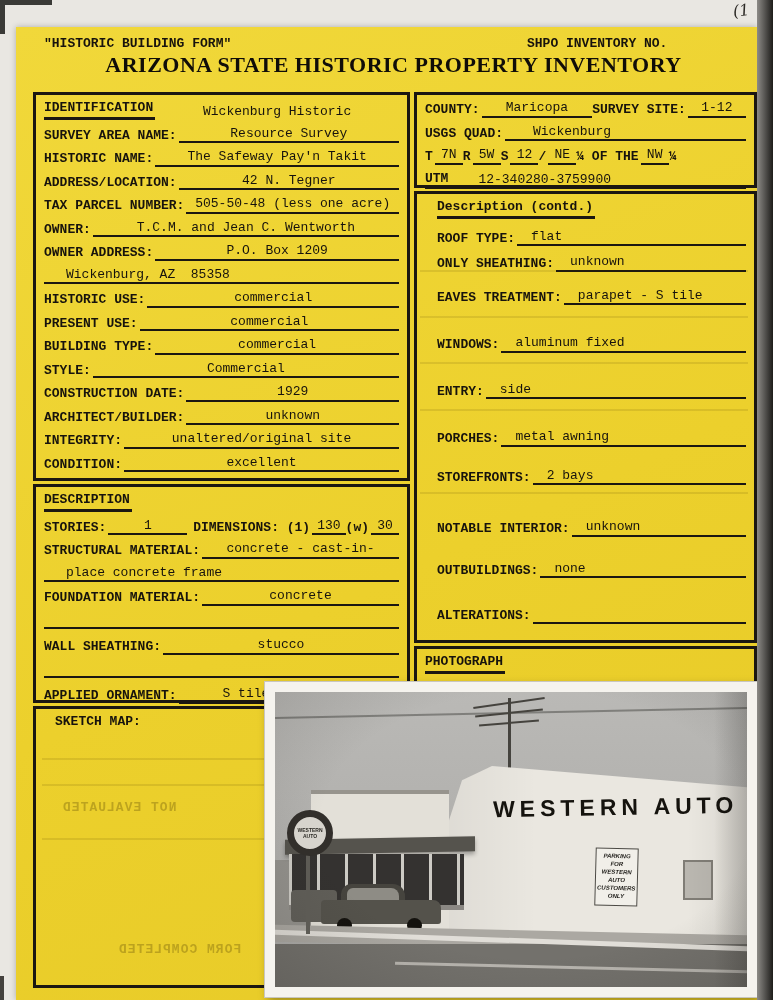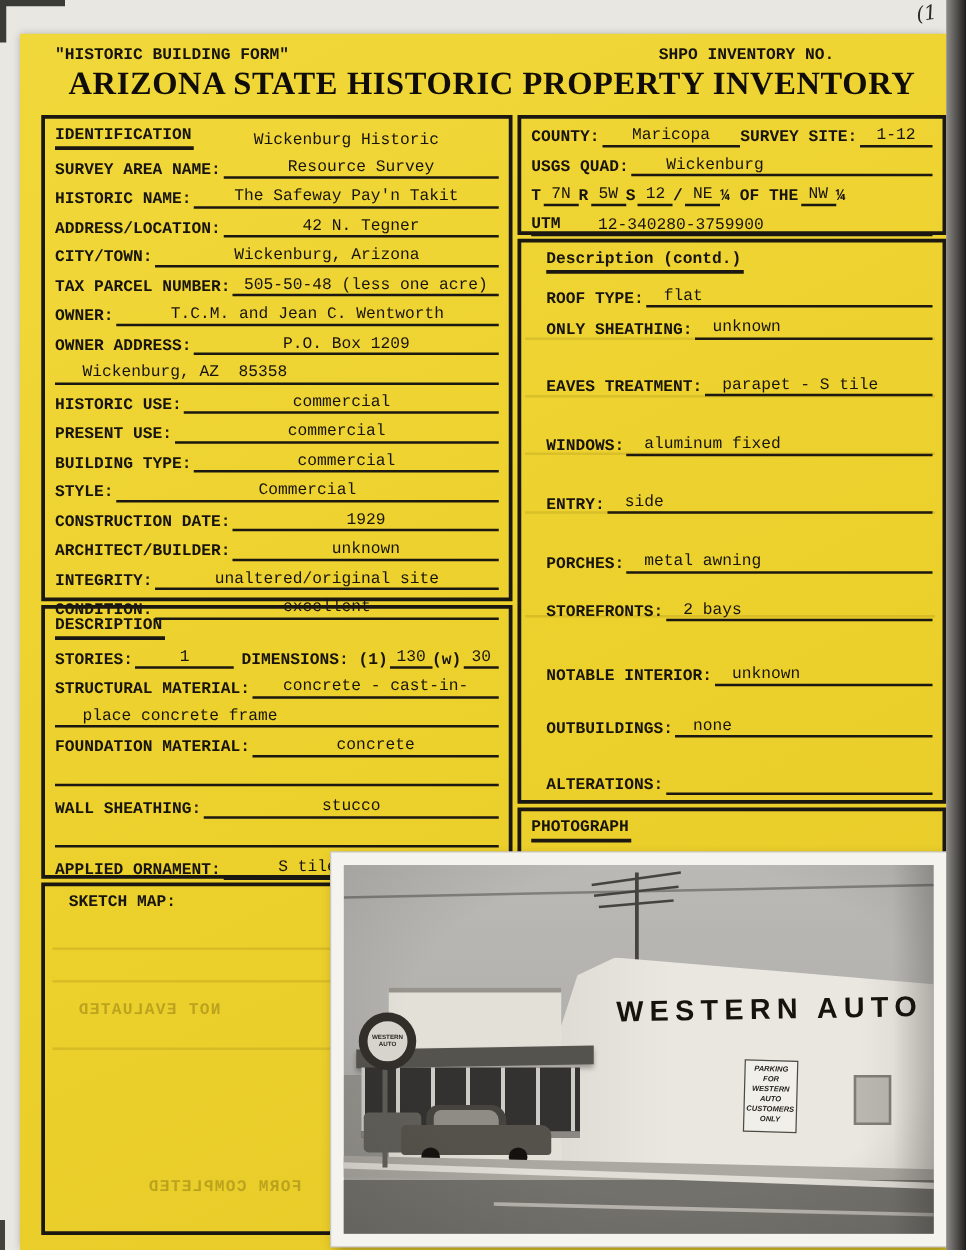--- a/index.html
+++ b/index.html
@@ -6,21 +6,21 @@
   body { margin:0; background:#e9e7e2; }
   .page { position:relative; width:773px; height:1000px; overflow:hidden;
           font-family:"Liberation Mono","DejaVu Sans Mono",monospace;
           font-size:13px; color:#17130d; }
   .sheet { position:absolute; left:16px; top:27px; width:741px; height:973px;
            background:linear-gradient(155deg,#f1d83a 0%, #ecd02c 55%, #e7ca27 100%);
            box-shadow:0 0 6px rgba(0,0,0,.25); }
   .hdr-small { position:absolute; font-weight:700; white-space:pre; }
   .title { position:absolute; left:30px; top:52px; width:727px; text-align:center;
            font-family:"Liberation Serif","DejaVu Serif",serif; font-weight:700;
-           font-size:26px; letter-spacing:.5px; color:#100d08; }
+           font-size:22px; letter-spacing:.5px; color:#100d08; }
   .fbox { position:absolute; border:3px solid #1b1711; padding:5px 8px 6px 8px; background:transparent; }
   .row { display:flex; align-items:flex-end; margin-top:6px; line-height:15.5px; }
   .lbl { font-weight:700; white-space:pre; padding:0 2px 0 0; }
   .fill { flex:1; border-bottom:2px solid #1b1711; text-align:center; padding:0 3px;
           min-height:15.5px; white-space:pre; overflow:hidden; }
   .vleft { text-align:left; padding-left:14px; }
   .noline { border-bottom:none; }
   .seg { border-bottom:2px solid #1b1711; text-align:center; padding:0 5px; min-width:28px; white-space:pre; }
   .sect { font-weight:700; border-bottom:3px solid #1b1711; padding:0 2px 1px 0; white-space:pre; }
   .ulbl { font-weight:700; border-bottom:3px solid #1b1711; white-space:pre; }
@@ -117,24 +117,20 @@
     </div>
     <div class="row">
       <span class="lbl">HISTORIC NAME:</span>
       <span class="fill">The Safeway Pay'n Takit</span>
     </div>
     <div class="row">
       <span class="lbl">ADDRESS/LOCATION:</span>
       <span class="fill">42 N. Tegner</span>
     </div>
     <div class="row">
-      <span class="lbl">CITY/TOWN:</span>
-      <span class="fill">Wickenburg, Arizona</span>
-    </div>
-    <div class="row">
       <span class="lbl">TAX PARCEL NUMBER:</span>
       <span class="fill">505-50-48 (less one acre)</span>
     </div>
     <div class="row">
       <span class="lbl">OWNER:</span>
       <span class="fill">T.C.M. and Jean C. Wentworth</span>
     </div>
     <div class="row">
       <span class="lbl">OWNER ADDRESS:</span>
       <span class="fill">P.O. Box 1209</span>
@@ -256,21 +252,21 @@
       <span class="sect">Description (contd.)</span>
     </div>
     <div class="row" style="margin-top:10px;">
       <span class="lbl">ROOF TYPE:</span>
       <span class="fill vleft">flat</span>
     </div>
     <div class="row" style="margin-top:8px;">
       <span class="lbl">ONLY SHEATHING:</span>
       <span class="fill vleft">unknown</span>
     </div>
-    <div class="row" style="margin-top:28px;">
+    <div class="row" style="margin-top:16px;">
       <span class="lbl">EAVES TREATMENT:</span>
       <span class="fill vleft">parapet - S tile</span>
     </div>
     <div class="row" style="margin-top:30px;">
       <span class="lbl">WINDOWS:</span>
       <span class="fill vleft">aluminum fixed</span>
     </div>
     <div class="row" style="margin-top:29px;">
       <span class="lbl">ENTRY:</span>
       <span class="fill vleft">side</span>

